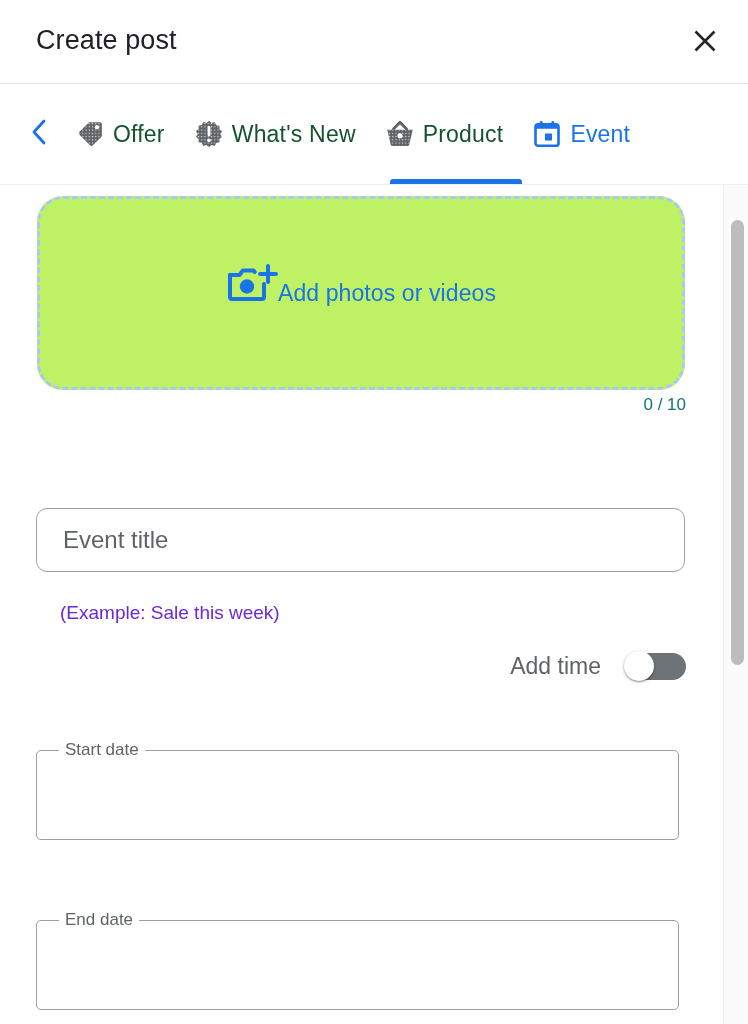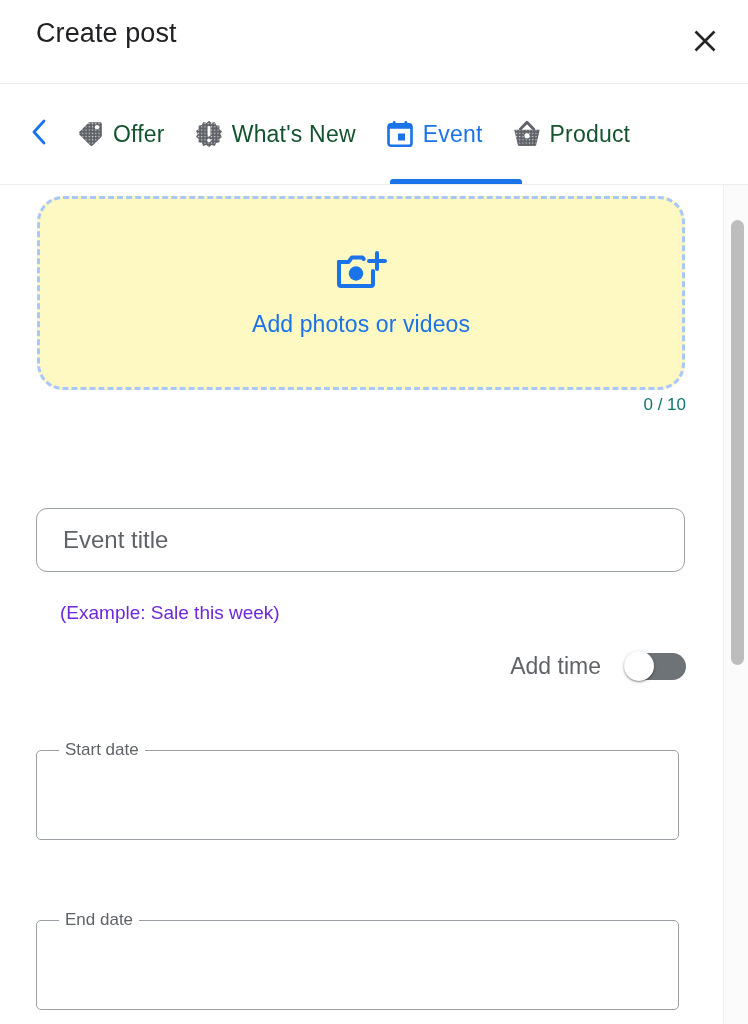--- a/index.html
+++ b/index.html
@@ -23,21 +23,21 @@
   .dialog-header {
     position: relative;
     height: 84px;
     box-sizing: border-box;
     border-bottom: 1px solid #e4e6e8;
     background: #fff;
   }
   .dialog-title {
     position: absolute;
     left: 36px;
-    top: 16px;
+    top: 23px;
     font-size: 27px;
     color: #202124;
     letter-spacing: 0.1px;
     line-height: 34px;
   }
   .close-btn {
     position: absolute;
     right: 22px;
     top: 20px;
     width: 42px;
@@ -130,25 +130,25 @@
   .dropzone {
     position: absolute;
     left: 37px;
     top: 11px;
     width: 648px;
     height: 194px;
     box-sizing: border-box;
     border: 3px dashed #a8c7fa;
     border-radius: 26px;
     display: flex;
-    flex-direction: column;
+    flex-direction: row;
     align-items: center;
     justify-content: center;
     cursor: pointer;
-    background: #fef9c3;
+    background: #bef264;
   }
   .dropzone .camera-icon {
     margin-bottom: 12px;
   }
   .dropzone .dz-label {
     font-size: 23px;
     color: #1a73e8;
     letter-spacing: 0.1px;
   }
   .photo-counter {
@@ -335,50 +335,50 @@
             </defs>
             <path d="M12 1.4 l2.05 1.85 2.6-.78 1.1 2.48 2.7.43 -.2 2.72 2.2 1.62 -1.45 2.31 1.45 2.31 -2.2 1.62 .2 2.72 -2.7 .43 -1.1 2.48 -2.6-.78 L12 22.6 l-2.05-1.85 -2.6 .78 -1.1-2.48 -2.7-.43 .2-2.72 -2.2-1.62 1.45-2.31 -1.45-2.31 2.2-1.62 -.2-2.72 2.7-.43 1.1-2.48 2.6 .78 z" fill="#5f6368"></path>
             <path d="M12 1.4 l2.05 1.85 2.6-.78 1.1 2.48 2.7.43 -.2 2.72 2.2 1.62 -1.45 2.31 1.45 2.31 -2.2 1.62 .2 2.72 -2.7 .43 -1.1 2.48 -2.6-.78 L12 22.6 l-2.05-1.85 -2.6 .78 -1.1-2.48 -2.7-.43 .2-2.72 -2.2-1.62 1.45-2.31 -1.45-2.31 2.2-1.62 -.2-2.72 2.7-.43 1.1-2.48 2.6 .78 z" fill="url(#dots2)"></path>
             <rect x="10.85" y="5.6" width="2.3" height="8.2" rx="1.1" fill="#ffffff"></rect>
             <circle cx="12" cy="17.1" r="1.45" fill="#ffffff"></circle>
           </svg>
         </span>
         <span class="tab-label">What's New</span>
       </div>
 
-      <div class="tab active">
-        <span class="tab-icon">
-          <svg width="30" height="30" viewBox="0 0 24 24" aria-hidden="true">
-            <rect x="2.8" y="4.2" width="18.4" height="17.2" rx="2.1" fill="none" stroke="#1a73e8" stroke-width="2.1"></rect>
-            <rect x="2.8" y="4.2" width="18.4" height="3.6" fill="#1a73e8"></rect>
-            <rect x="6.2" y="1.6" width="2.3" height="4.4" rx="1.1" fill="#1a73e8"></rect>
-            <rect x="15.5" y="1.6" width="2.3" height="4.4" rx="1.1" fill="#1a73e8"></rect>
-            <rect x="10.4" y="11.6" width="5.6" height="5.6" fill="#1a73e8"></rect>
-          </svg>
-        </span>
-        <span class="tab-label">Event</span>
-      </div>
-
       <div class="tab">
         <span class="tab-icon">
           <svg width="30" height="30" viewBox="0 0 24 24" aria-hidden="true">
             <defs>
               <pattern id="dots3" width="2.6" height="2.6" patternUnits="userSpaceOnUse">
                 <circle cx="1" cy="1" r="0.55" fill="#ffffff" opacity="0.75"></circle>
               </pattern>
             </defs>
             <path d="M6.6 8.2 L12 2.6 L17.4 8.2" fill="none" stroke="#5f6368" stroke-width="2.2" stroke-linecap="round" stroke-linejoin="round"></path>
             <path d="M1.8 8.6 H22.2 L19.4 20.6 a1.4 1.4 0 0 1-1.36 1.05 H5.96 A1.4 1.4 0 0 1 4.6 20.6 z" fill="#5f6368"></path>
             <path d="M1.8 8.6 H22.2 L19.4 20.6 a1.4 1.4 0 0 1-1.36 1.05 H5.96 A1.4 1.4 0 0 1 4.6 20.6 z" fill="url(#dots3)"></path>
             <circle cx="12" cy="13.4" r="2.05" fill="#ffffff"></circle>
           </svg>
         </span>
         <span class="tab-label">Product</span>
       </div>
 
+      <div class="tab active">
+        <span class="tab-icon">
+          <svg width="30" height="30" viewBox="0 0 24 24" aria-hidden="true">
+            <rect x="2.8" y="4.2" width="18.4" height="17.2" rx="2.1" fill="none" stroke="#1a73e8" stroke-width="2.1"></rect>
+            <rect x="2.8" y="4.2" width="18.4" height="3.6" fill="#1a73e8"></rect>
+            <rect x="6.2" y="1.6" width="2.3" height="4.4" rx="1.1" fill="#1a73e8"></rect>
+            <rect x="15.5" y="1.6" width="2.3" height="4.4" rx="1.1" fill="#1a73e8"></rect>
+            <rect x="10.4" y="11.6" width="5.6" height="5.6" fill="#1a73e8"></rect>
+          </svg>
+        </span>
+        <span class="tab-label">Event</span>
+      </div>
+
     </div>
 
     <div class="tab-indicator" style="left:390px; width:132px;"></div>
   </div>
 
   <div class="body-area">
 
     <div class="content">
 
       <div class="dropzone">

